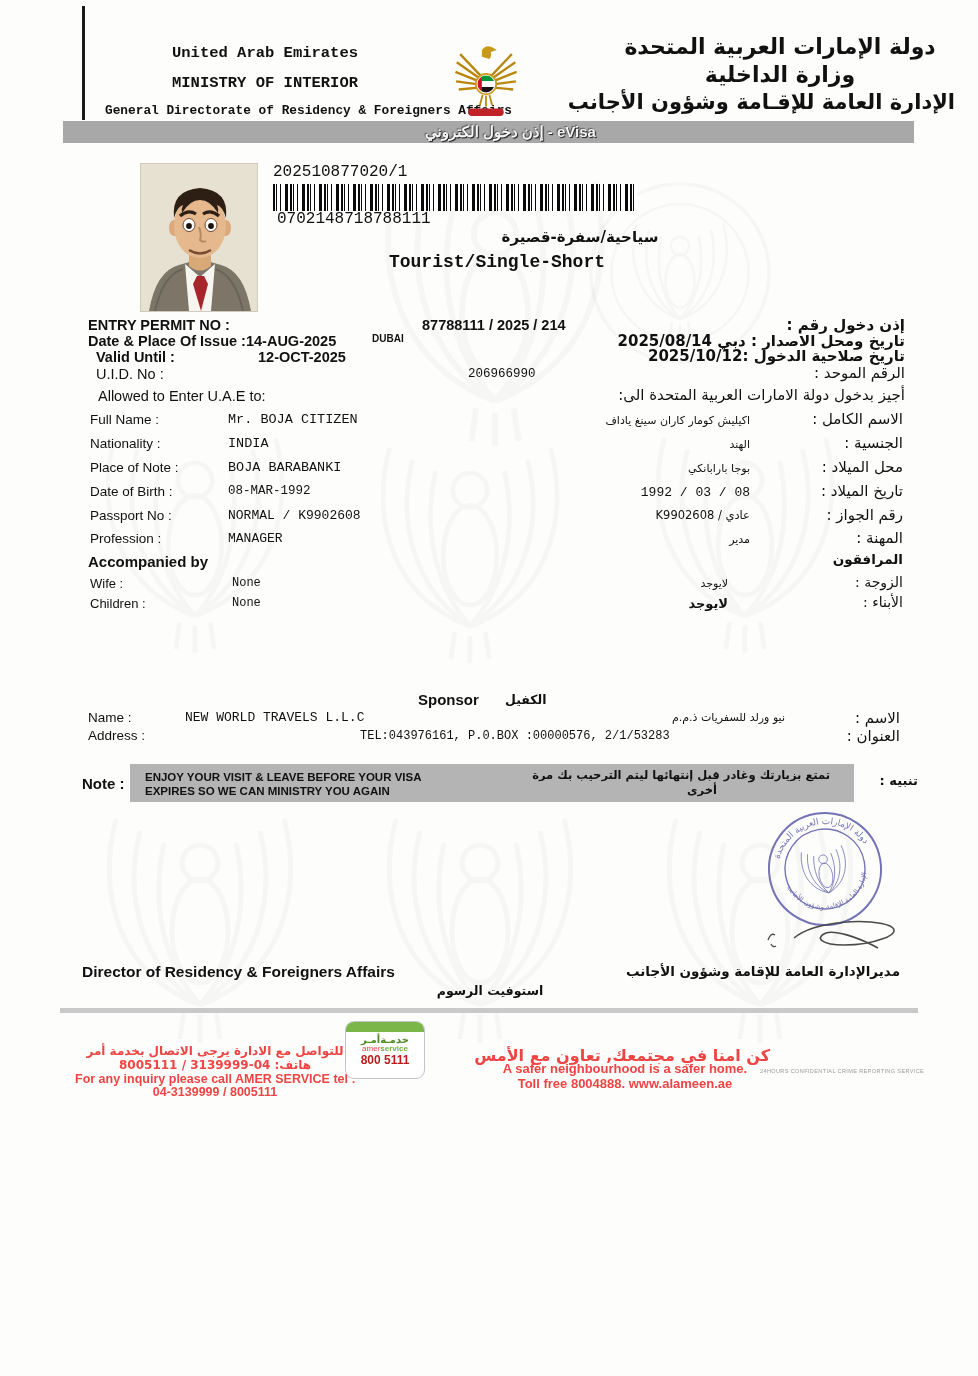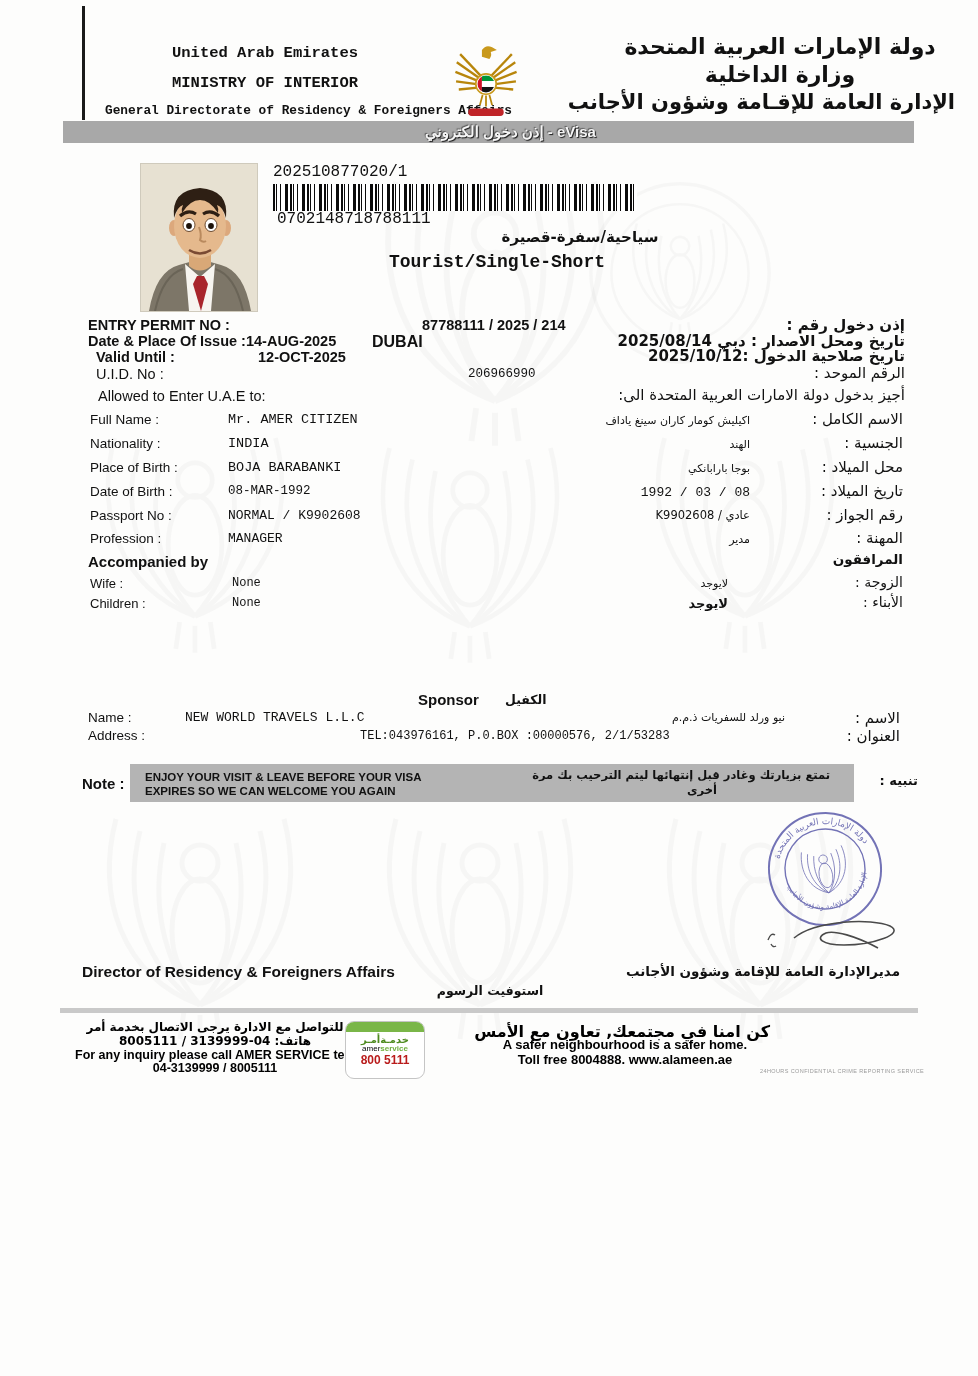--- a/index.html
+++ b/index.html
@@ -3,21 +3,21 @@
 <meta charset="utf-8">
 <style>
   html,body{margin:0;padding:0;background:#ffffff;}
   #page{position:relative;width:978px;height:1376px;background:#fdfdfc;overflow:hidden;
         font-family:"Liberation Sans",sans-serif;color:#111;}
   .abs{position:absolute;white-space:nowrap;}
   .b{font-weight:bold;}
   .ser{font-family:Liberation Mono, monospace;}
   .ar{font-family:"DejaVu Sans",sans-serif;direction:rtl;unicode-bidi:plaintext;}
   .ltr{direction:ltr;unicode-bidi:embed;}
-  .gray{color:#000000;}
+  .gray{color:#ef4444;margin-top:24px;}
   .ctr{text-align:center;}
   
   .evisa-bar{left:63px;top:121px;width:807px;height:22px;background:#a8a8a8;
              display:flex;align-items:center;justify-content:center;padding-left:44px;}
   .evisa-bar span{font-weight:bold;font-size:15px;color:#f5f5f5;
                   text-shadow:1px 1px 1px rgba(0,0,0,.85),-1px -1px 1px rgba(0,0,0,.45);}
   
   .barcode{left:273px;top:184px;width:364px;height:27px;
     background:repeating-linear-gradient(90deg,#0a0a0a 0 2px,#fff 2px 3px,#0a0a0a 3px 4px,
       #fff 4px 7px,#0a0a0a 7px 8px,#fff 8px 12px,#0a0a0a 12px 15px,#fff 15px 17px);}
@@ -153,45 +153,45 @@
   <div class="abs barcode"></div>
   <div class="abs ser" style="left:277px;top:210px;font-size:16px">0702148718788111</div>
   <div class="abs ar b ctr" style="left:480px;top:228px;width:200px;font-size:15px">سياحية/سفرة-قصيرة</div>
   <div class="abs ser b ctr" style="left:382px;top:252px;width:230px;font-size:18px">Tourist/Single-Short</div>
 
   <div class="abs b" style="left:88px;top:317px;font-size:14.5px">ENTRY PERMIT NO :</div>
   <div class="abs b" style="left:422px;top:317px;font-size:14.5px">87788111 / 2025 / 214</div>
   <div class="abs ar b" style="right:73px;top:316px;font-size:15px">إذن دخول رقم :</div>
 
   <div class="abs b" style="left:88px;top:333px;font-size:14.5px">Date &amp; Place Of Issue :14-AUG-2025</div>
-  <div class="abs b" style="left:372px;top:333px;font-size:16px">DUBAI</div>
+  <div class="abs b" style="left:372px;top:333px;font-size:10px">DUBAI</div>
   <div class="abs ar b" style="right:73px;top:332px;font-size:15px">تاريخ ومحل الاصدار : دبي 2025/08/14</div>
 
   <div class="abs b" style="left:96px;top:349px;font-size:14.5px">Valid Until :</div>
   <div class="abs b" style="left:258px;top:349px;font-size:14.5px">12-OCT-2025</div>
   <div class="abs ar b" style="right:73px;top:347px;font-size:15px">تاريخ صلاحية الدخول :2025/10/12</div>
 
   <div class="abs" style="left:96px;top:366px;font-size:14.5px">U.I.D. No :</div>
   <div class="abs ser" style="left:468px;top:367px;font-size:12.5px">206966990</div>
   <div class="abs ar" style="right:73px;top:364px;font-size:15px">الرقم الموحد :</div>
 
   <div class="abs" style="left:98px;top:388px;font-size:14.5px">Allowed to Enter U.A.E to:</div>
   <div class="abs ar" style="right:73px;top:386px;font-size:15px">أجيز بدخول دولة الامارات العربية المتحدة الى:</div>
 
   <div class="abs" style="left:90px;top:412px;font-size:13.5px">Full Name :</div>
-  <div class="abs ser" style="left:228px;top:412px;font-size:13.5px">Mr. AMER CITIZEN</div>
+  <div class="abs ser" style="left:228px;top:412px;font-size:13.5px">Mr. BOJA CITIZEN</div>
   <div class="abs ar" style="right:228px;top:414px;font-size:11px">اكيليش كومار كاران سينغ ياداف</div>
   <div class="abs ar" style="right:75px;top:410px;font-size:15px">الاسم الكامل :</div>
 
   <div class="abs" style="left:90px;top:436px;font-size:13.5px">Nationality :</div>
   <div class="abs ser" style="left:228px;top:436px;font-size:13.5px">INDIA</div>
   <div class="abs ar" style="right:228px;top:438px;font-size:11px">الهند</div>
   <div class="abs ar" style="right:75px;top:434px;font-size:15px">الجنسية :</div>
 
-  <div class="abs" style="left:90px;top:460px;font-size:13.5px">Place of Birth :</div>
+  <div class="abs" style="left:90px;top:460px;font-size:13.5px">Place of Note :</div>
   <div class="abs ser" style="left:228px;top:460px;font-size:13.5px">BOJA BARABANKI</div>
   <div class="abs ar" style="right:228px;top:462px;font-size:11px">بوجا بارابانكي</div>
   <div class="abs ar" style="right:75px;top:458px;font-size:15px">محل الميلاد :</div>
 
   <div class="abs" style="left:90px;top:484px;font-size:13.5px">Date of Birth :</div>
   <div class="abs ser" style="left:228px;top:484px;font-size:12.5px">08-MAR-1992</div>
   <div class="abs ser ltr" style="right:228px;top:485px;font-size:13px">1992 / 03 / 08</div>
   <div class="abs ar" style="right:75px;top:482px;font-size:15px">تاريخ الميلاد :</div>
 
   <div class="abs" style="left:90px;top:508px;font-size:13.5px">Passport No :</div>
@@ -225,21 +225,21 @@
   <div class="abs ar" style="right:193px;top:711px;font-size:11px">نيو ورلد للسفريات ذ.م.م</div>
   <div class="abs ar" style="right:78px;top:709px;font-size:15px">الاسم :</div>
 
   <div class="abs" style="left:88px;top:728px;font-size:13.5px">Address :</div>
   <div class="abs ser" style="left:360px;top:729px;font-size:12px">TEL:043976161, P.0.BOX :00000576, 2/1/53283</div>
   <div class="abs ar" style="right:78px;top:727px;font-size:15px">العنوان :</div>
 
   <div class="abs note-bar"></div>
   <div class="abs b" style="left:82px;top:775px;font-size:15px">Note :</div>
   <div class="abs b" style="left:145px;top:771px;font-size:11.5px">ENJOY YOUR VISIT &amp; LEAVE BEFORE YOUR VISA</div>
-  <div class="abs b" style="left:145px;top:785px;font-size:11.5px">EXPIRES SO WE CAN WELCOME YOU AGAIN</div>
+  <div class="abs b" style="left:145px;top:785px;font-size:11.5px">EXPIRES SO WE CAN MINISTRY YOU AGAIN</div>
   <div class="abs ar b" style="right:148px;top:768px;font-size:11.5px">تمتع بزيارتك وغادر قبل إنتهائها ليتم الترحيب بك مرة</div>
   <div class="abs ar b" style="left:687px;top:783px;font-size:11.5px">أخرى</div>
   <div class="abs ar b" style="right:60px;top:773px;font-size:13px">تنبيه :</div>
 
   <div class="abs stamp-wrap">
     <svg width="126" height="126" viewBox="0 0 126 126">
       <defs>
         <path id="stampTop" d="M 15,66 A 48,48 0 0 1 111,66"></path>
         <path id="stampBot" d="M 20,60 A 43,43 0 0 0 106,60"></path>
       </defs>

